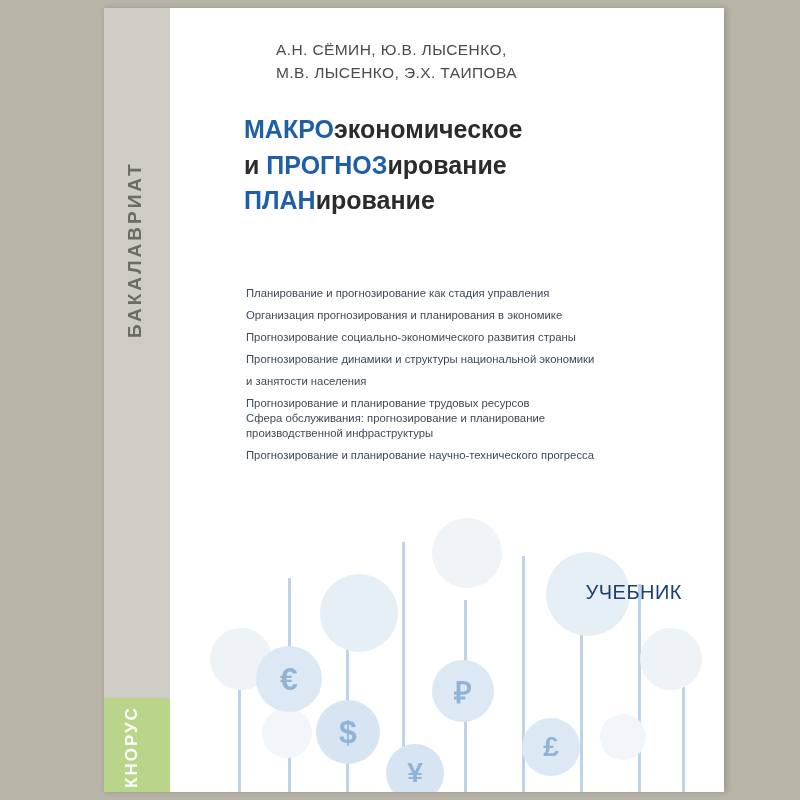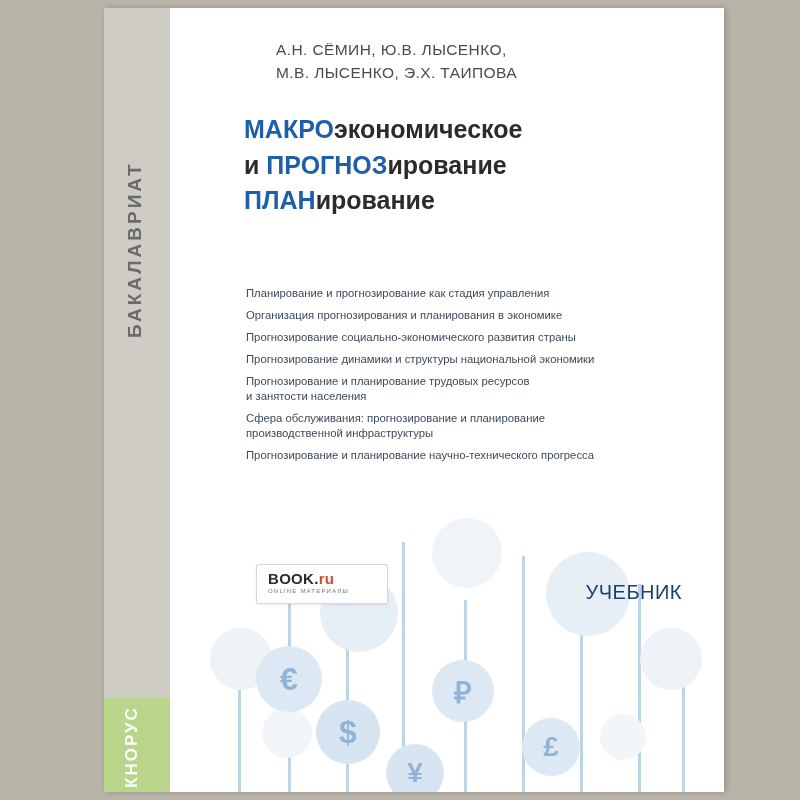--- a/index.html
+++ b/index.html
@@ -227,22 +227,22 @@
       <div>
         <span class="blue">ПЛАН</span><span>ирование</span>
       </div>
     </div>
 
     <div id="contents">
       <div class="ln">Планирование и прогнозирование как стадия управления</div>
       <div class="ln">Организация прогнозирования и планирования в экономике</div>
       <div class="ln">Прогнозирование социально-экономического развития страны</div>
       <div class="ln">Прогнозирование динамики и структуры национальной экономики</div>
+      <div class="ln">и занятости населения</div>
       <div class="ln tight">Прогнозирование и планирование трудовых ресурсов</div>
-      <div class="ln">и занятости населения</div>
       <div class="ln tight">Сфера обслуживания: прогнозирование и планирование</div>
       <div class="ln">производственной инфраструктуры</div>
       <div class="ln">Прогнозирование и планирование научно-технического прогресса</div>
     </div>
 
     <div id="illustration">
 
       <div class="stem" style="left:118px; height:214px;"></div>
       <div class="stem" style="left:176px; height:172px;"></div>
       <div class="stem" style="left:232px; height:250px;"></div>
@@ -271,24 +271,20 @@
         <span>₽</span>
       </div>
       <div class="bubble" style="left:216px; top:266px; width:58px; height:58px; background:#d7e5f2; font-size:28px;">
         <span>¥</span>
       </div>
       <div class="bubble" style="left:352px; top:240px; width:58px; height:58px; background:#dce9f4; font-size:28px;">
         <span>£</span>
       </div>
     </div>
 
-    <div id="bookru">
-      <div class="b1"><span>BOOK.</span><span class="ru">ru</span></div>
-      <div class="b2">ONLINE МАТЕРИАЛЫ</div>
-    </div>
     <svg id="cursor" width="22" height="30" viewBox="0 0 22 30">
       <polygon points="0,0 0,22 5,17 9,26 13,24 9,15 16,15" fill="#1a1a1a" stroke="#ffffff" stroke-width="1.2"></polygon>
     </svg>
 
     <div id="uchebnik">УЧЕБНИК</div>
 
   </div>
 </div>
 
 </body></html>

